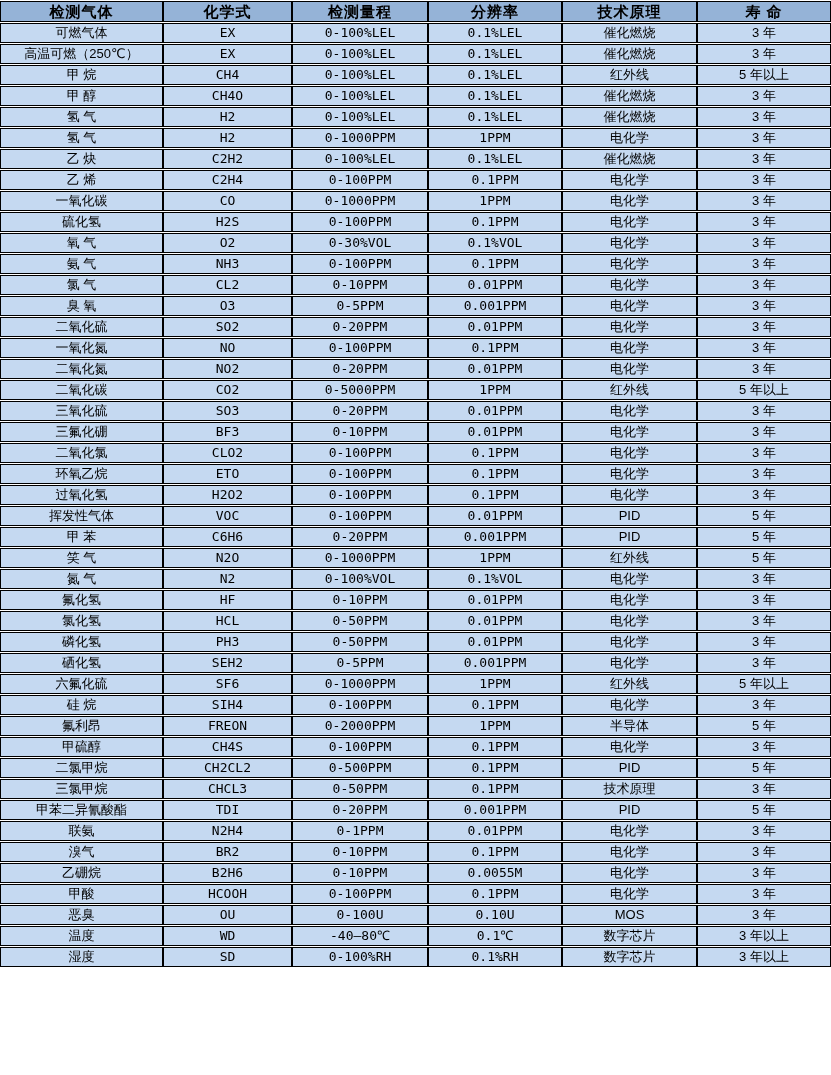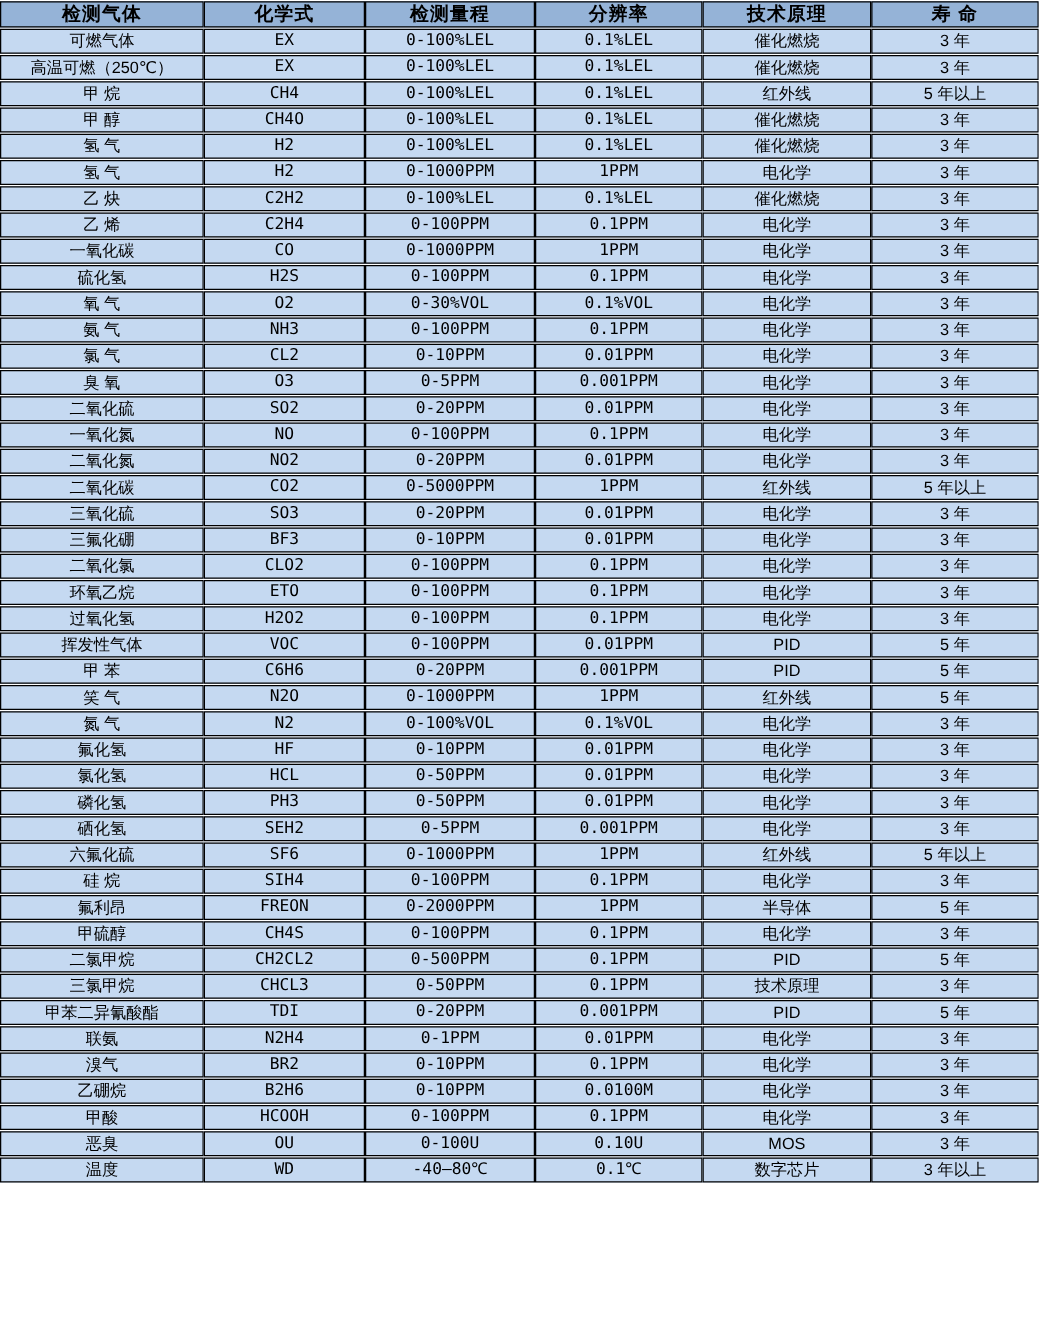--- a/index.html
+++ b/index.html
@@ -395,21 +395,21 @@
           <td class="col-formula">BR2</td>
           <td class="col-range">0-10PPM</td>
           <td class="col-resolution">0.1PPM</td>
           <td class="col-principle">电化学</td>
           <td class="col-life">3 年</td>
         </tr>
         <tr>
           <td class="col-gas">乙硼烷</td>
           <td class="col-formula">B2H6</td>
           <td class="col-range">0-10PPM</td>
-          <td class="col-resolution">0.0100M</td>
+          <td class="col-resolution">0.0055M</td>
           <td class="col-principle">电化学</td>
           <td class="col-life">3 年</td>
         </tr>
         <tr>
           <td class="col-gas">甲酸</td>
           <td class="col-formula">HCOOH</td>
           <td class="col-range">0-100PPM</td>
           <td class="col-resolution">0.1PPM</td>
           <td class="col-principle">电化学</td>
           <td class="col-life">3 年</td>
@@ -423,15 +423,23 @@
           <td class="col-life">3 年</td>
         </tr>
         <tr>
           <td class="col-gas">温度</td>
           <td class="col-formula">WD</td>
           <td class="col-range">-40—80℃</td>
           <td class="col-resolution">0.1℃</td>
           <td class="col-principle">数字芯片</td>
           <td class="col-life">3 年以上</td>
         </tr>
+        <tr>
+          <td class="col-gas">湿度</td>
+          <td class="col-formula">SD</td>
+          <td class="col-range">0-100%RH</td>
+          <td class="col-resolution">0.1%RH</td>
+          <td class="col-principle">数字芯片</td>
+          <td class="col-life">3 年以上</td>
+        </tr>
       </tbody>
   </table>
 </div>
 
 </body></html>

